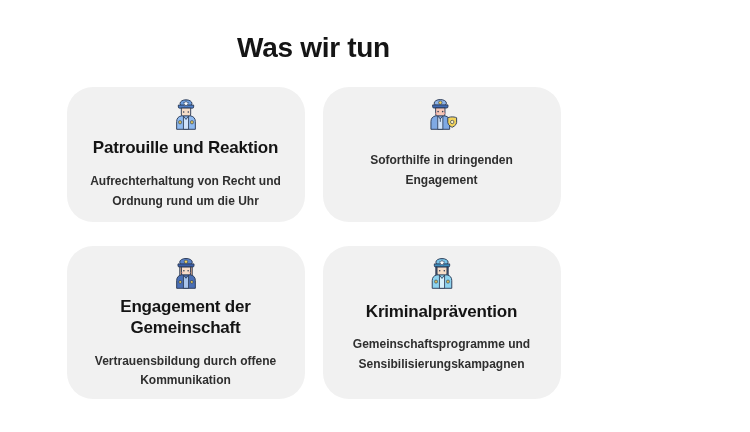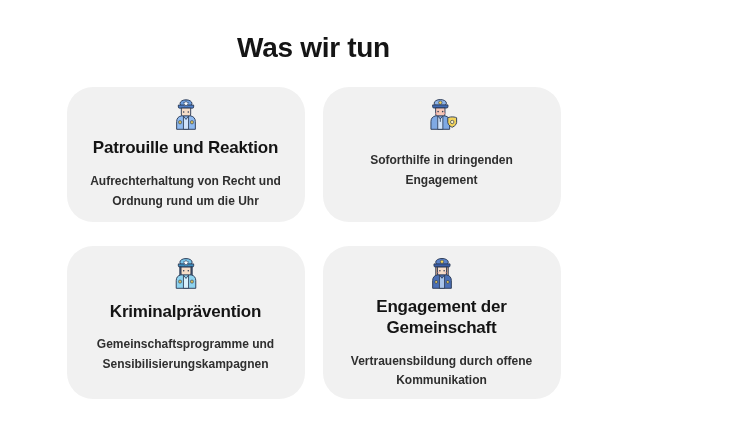--- a/index.html
+++ b/index.html
@@ -127,54 +127,54 @@
           <path d="M32 23.4 c3.2 0 5.2 1 5.2 1 v5.6 c0 3.4 -5.2 5.6 -5.2 5.6 s-5.2 -2.2 -5.2 -5.6 v-5.6 s2 -1 5.2 -1 z" fill="#f2d35a" stroke="#2b3a55" stroke-width="1.1"></path>
           <circle cx="32" cy="29.4" r="2" fill="#fff4c2" stroke="#2b3a55" stroke-width="0.8"></circle>
         </svg>
       </span>
       <div class="card-desc">Soforthilfe in dringenden Engagement</div>
     </div>
 
     <div class="card card--r2">
       <span class="card-icon">
         <svg width="34" height="34" viewBox="0 0 40 40" aria-hidden="true">
-          <ellipse cx="20" cy="7.2" rx="7.2" ry="4.2" fill="#79c4e8" stroke="#2b3a55" stroke-width="1.1"></ellipse>
-          <path d="M11 9.3 h18 v2.2 a1.4 1.4 0 0 1 -1.4 1.4 h-15.2 a1.4 1.4 0 0 1 -1.4 -1.4 z" fill="#3e8fc0" stroke="#2b3a55" stroke-width="1.1"></path>
-          <path d="M20 4.5 l1 2.1 2.3 .3 -1.7 1.6 .4 2.3 -2-1.1 -2 1.1 .4-2.3 -1.7-1.6 2.3-.3 z" fill="#ffffff" stroke="#2b3a55" stroke-width="0.6"></path>
-          <path d="M14 13 h12 v7 a6 6 0 0 1 -12 0 z" fill="#f6ddc7" stroke="#2b3a55" stroke-width="1.1"></path>
-          <path d="M13.2 13 v10 M26.8 13 v10" stroke="#2b3a55" stroke-width="2.4" stroke-linecap="round" opacity="0.85"></path>
-          <circle cx="17.3" cy="17.4" r="0.9" fill="#2b3a55"></circle>
-          <circle cx="22.7" cy="17.4" r="0.9" fill="#2b3a55"></circle>
-          <path d="M8.5 38 v-9 a7 7 0 0 1 5.5 -6.8 h12 a7 7 0 0 1 5.5 6.8 v9 z" fill="#8ed3ef" stroke="#2b3a55" stroke-width="1.1"></path>
-          <path d="M17 22.4 l3 4 3-4 v15.6 h-6 z" fill="#d8f0fb" stroke="#2b3a55" stroke-width="1"></path>
-          <rect x="11.5" y="28.5" width="3" height="3.2" rx="0.6" fill="#f2d35a" stroke="#2b3a55" stroke-width="0.8"></rect>
-          <rect x="25.5" y="28.5" width="3" height="3.2" rx="0.6" fill="#f2d35a" stroke="#2b3a55" stroke-width="0.8"></rect>
-        </svg>
-      </span>
-      <div class="card-title">Kriminalprävention</div>
-      <div class="card-desc">Gemeinschaftsprogramme und Sensibilisierungskampagnen</div>
-    </div>
-
-    <div class="card card--r2">
-      <span class="card-icon">
-        <svg width="34" height="34" viewBox="0 0 40 40" aria-hidden="true">
           <ellipse cx="20" cy="7.2" rx="7.4" ry="4.3" fill="#5b82c8" stroke="#2b3a55" stroke-width="1.1"></ellipse>
           <path d="M10.6 9.3 h18.8 v2.2 a1.4 1.4 0 0 1 -1.4 1.4 h-16 a1.4 1.4 0 0 1 -1.4 -1.4 z" fill="#3a5ea8" stroke="#2b3a55" stroke-width="1.1"></path>
           <circle cx="20" cy="6.7" r="2" fill="#f2d35a" stroke="#2b3a55" stroke-width="0.7"></circle>
           <path d="M12.6 13 v11.5 a2.4 2.4 0 0 0 2.4 2.4 v-13.9 z" fill="#d8a98b" stroke="#2b3a55" stroke-width="1"></path>
           <path d="M27.4 13 v11.5 a2.4 2.4 0 0 1 -2.4 2.4 v-13.9 z" fill="#d8a98b" stroke="#2b3a55" stroke-width="1"></path>
           <path d="M14.6 13 h10.8 v6.8 a5.4 5.4 0 0 1 -10.8 0 z" fill="#f7ddc9" stroke="#2b3a55" stroke-width="1.1"></path>
           <circle cx="17.5" cy="17.3" r="0.9" fill="#2b3a55"></circle>
           <circle cx="22.5" cy="17.3" r="0.9" fill="#2b3a55"></circle>
           <circle cx="15.8" cy="19.4" r="1" fill="#f0a0a0" opacity="0.7"></circle>
           <circle cx="24.2" cy="19.4" r="1" fill="#f0a0a0" opacity="0.7"></circle>
           <path d="M9 38 v-9 a7 7 0 0 1 5.5 -6.8 h11 a7 7 0 0 1 5.5 6.8 v9 z" fill="#4a6fb5" stroke="#2b3a55" stroke-width="1.1"></path>
           <path d="M17 22.4 l3 3.8 3-3.8 v15.6 h-6 z" fill="#a9c4ea" stroke="#2b3a55" stroke-width="1"></path>
           <rect x="11.8" y="29" width="2.8" height="3" rx="0.6" fill="#f2d35a" stroke="#2b3a55" stroke-width="0.8"></rect>
           <rect x="25.4" y="29" width="2.8" height="3" rx="0.6" fill="#f2d35a" stroke="#2b3a55" stroke-width="0.8"></rect>
         </svg>
       </span>
       <div class="card-title">Engagement der Gemeinschaft</div>
       <div class="card-desc">Vertrauensbildung durch offene Kommunikation</div>
     </div>
 
+    <div class="card card--r2">
+      <span class="card-icon">
+        <svg width="34" height="34" viewBox="0 0 40 40" aria-hidden="true">
+          <ellipse cx="20" cy="7.2" rx="7.2" ry="4.2" fill="#79c4e8" stroke="#2b3a55" stroke-width="1.1"></ellipse>
+          <path d="M11 9.3 h18 v2.2 a1.4 1.4 0 0 1 -1.4 1.4 h-15.2 a1.4 1.4 0 0 1 -1.4 -1.4 z" fill="#3e8fc0" stroke="#2b3a55" stroke-width="1.1"></path>
+          <path d="M20 4.5 l1 2.1 2.3 .3 -1.7 1.6 .4 2.3 -2-1.1 -2 1.1 .4-2.3 -1.7-1.6 2.3-.3 z" fill="#ffffff" stroke="#2b3a55" stroke-width="0.6"></path>
+          <path d="M14 13 h12 v7 a6 6 0 0 1 -12 0 z" fill="#f6ddc7" stroke="#2b3a55" stroke-width="1.1"></path>
+          <path d="M13.2 13 v10 M26.8 13 v10" stroke="#2b3a55" stroke-width="2.4" stroke-linecap="round" opacity="0.85"></path>
+          <circle cx="17.3" cy="17.4" r="0.9" fill="#2b3a55"></circle>
+          <circle cx="22.7" cy="17.4" r="0.9" fill="#2b3a55"></circle>
+          <path d="M8.5 38 v-9 a7 7 0 0 1 5.5 -6.8 h12 a7 7 0 0 1 5.5 6.8 v9 z" fill="#8ed3ef" stroke="#2b3a55" stroke-width="1.1"></path>
+          <path d="M17 22.4 l3 4 3-4 v15.6 h-6 z" fill="#d8f0fb" stroke="#2b3a55" stroke-width="1"></path>
+          <rect x="11.5" y="28.5" width="3" height="3.2" rx="0.6" fill="#f2d35a" stroke="#2b3a55" stroke-width="0.8"></rect>
+          <rect x="25.5" y="28.5" width="3" height="3.2" rx="0.6" fill="#f2d35a" stroke="#2b3a55" stroke-width="0.8"></rect>
+        </svg>
+      </span>
+      <div class="card-title">Kriminalprävention</div>
+      <div class="card-desc">Gemeinschaftsprogramme und Sensibilisierungskampagnen</div>
+    </div>
+
   </div>
 </div>
 
 </body></html>

